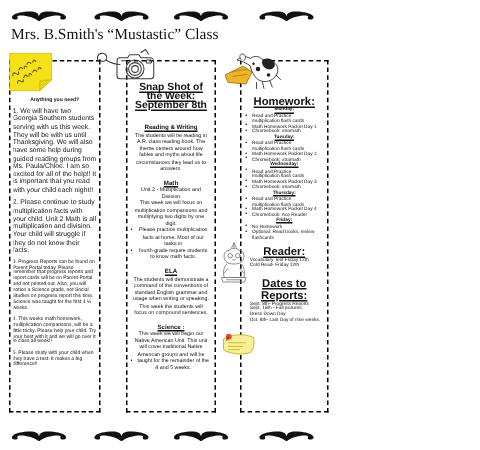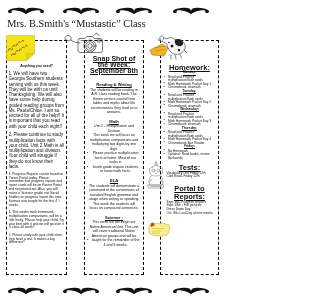--- a/index.html
+++ b/index.html
@@ -133,25 +133,25 @@
         <div class="c3li">Chromebook: xtramath</div>
         <div class="c3day"><span>Thursday:</span></div>
         <div class="c3li">Read and Practice
 multiplication flash cards</div>
         <div class="c3li">Math Homework Packet Day 4</div>
         <div class="c3li">Chromebook: Ace Reader</div>
         <div class="c3day"><span>Friday:</span></div>
         <div class="c3li">No Homework</div>
         <div class="c3li">Optional: Read books, review
 flashcards</div>
-        <div class="c3title" style="margin-top: 4px;"><span>Tests:</span></div>
+        <div class="c3title" style="margin-top: 4px;"><span>Reader:</span></div>
         <div class="c3plain" style="text-align: left; margin-left: 4px;">Vocabulary Test Friday 12th</div>
         <div class="c3plain" style="text-align: left; margin-left: 4px;">Cold Read- Friday 12th</div>
         <div class="c3title" style="margin-top: 6px;">
-          <div><span>Portal to</span></div>
+          <div><span>Dates to</span></div>
           <div><span>Reports:</span></div>
         </div>
         <div class="c3plain" style="text-align: left; margin-left: 4px;">Sept. 8th- Progress Reports</div>
         <div class="c3plain" style="text-align: left; margin-left: 4px;">Sept. 18th - Fall pictures:</div>
         <div class="c3plain" style="text-align: left; margin-left: 4px;">Dress Down Day</div>
         <div class="c3plain" style="text-align: left; margin-left: 4px;">Oct. 8th- Last Day of nine weeks.</div>
       </div>
   </div>
 
   <div class="deco" id="deco-sticky" style="left:6px;top:35px;width:29px;height:26px;"><svg viewBox="0 0 58 52" width="29" height="26">

